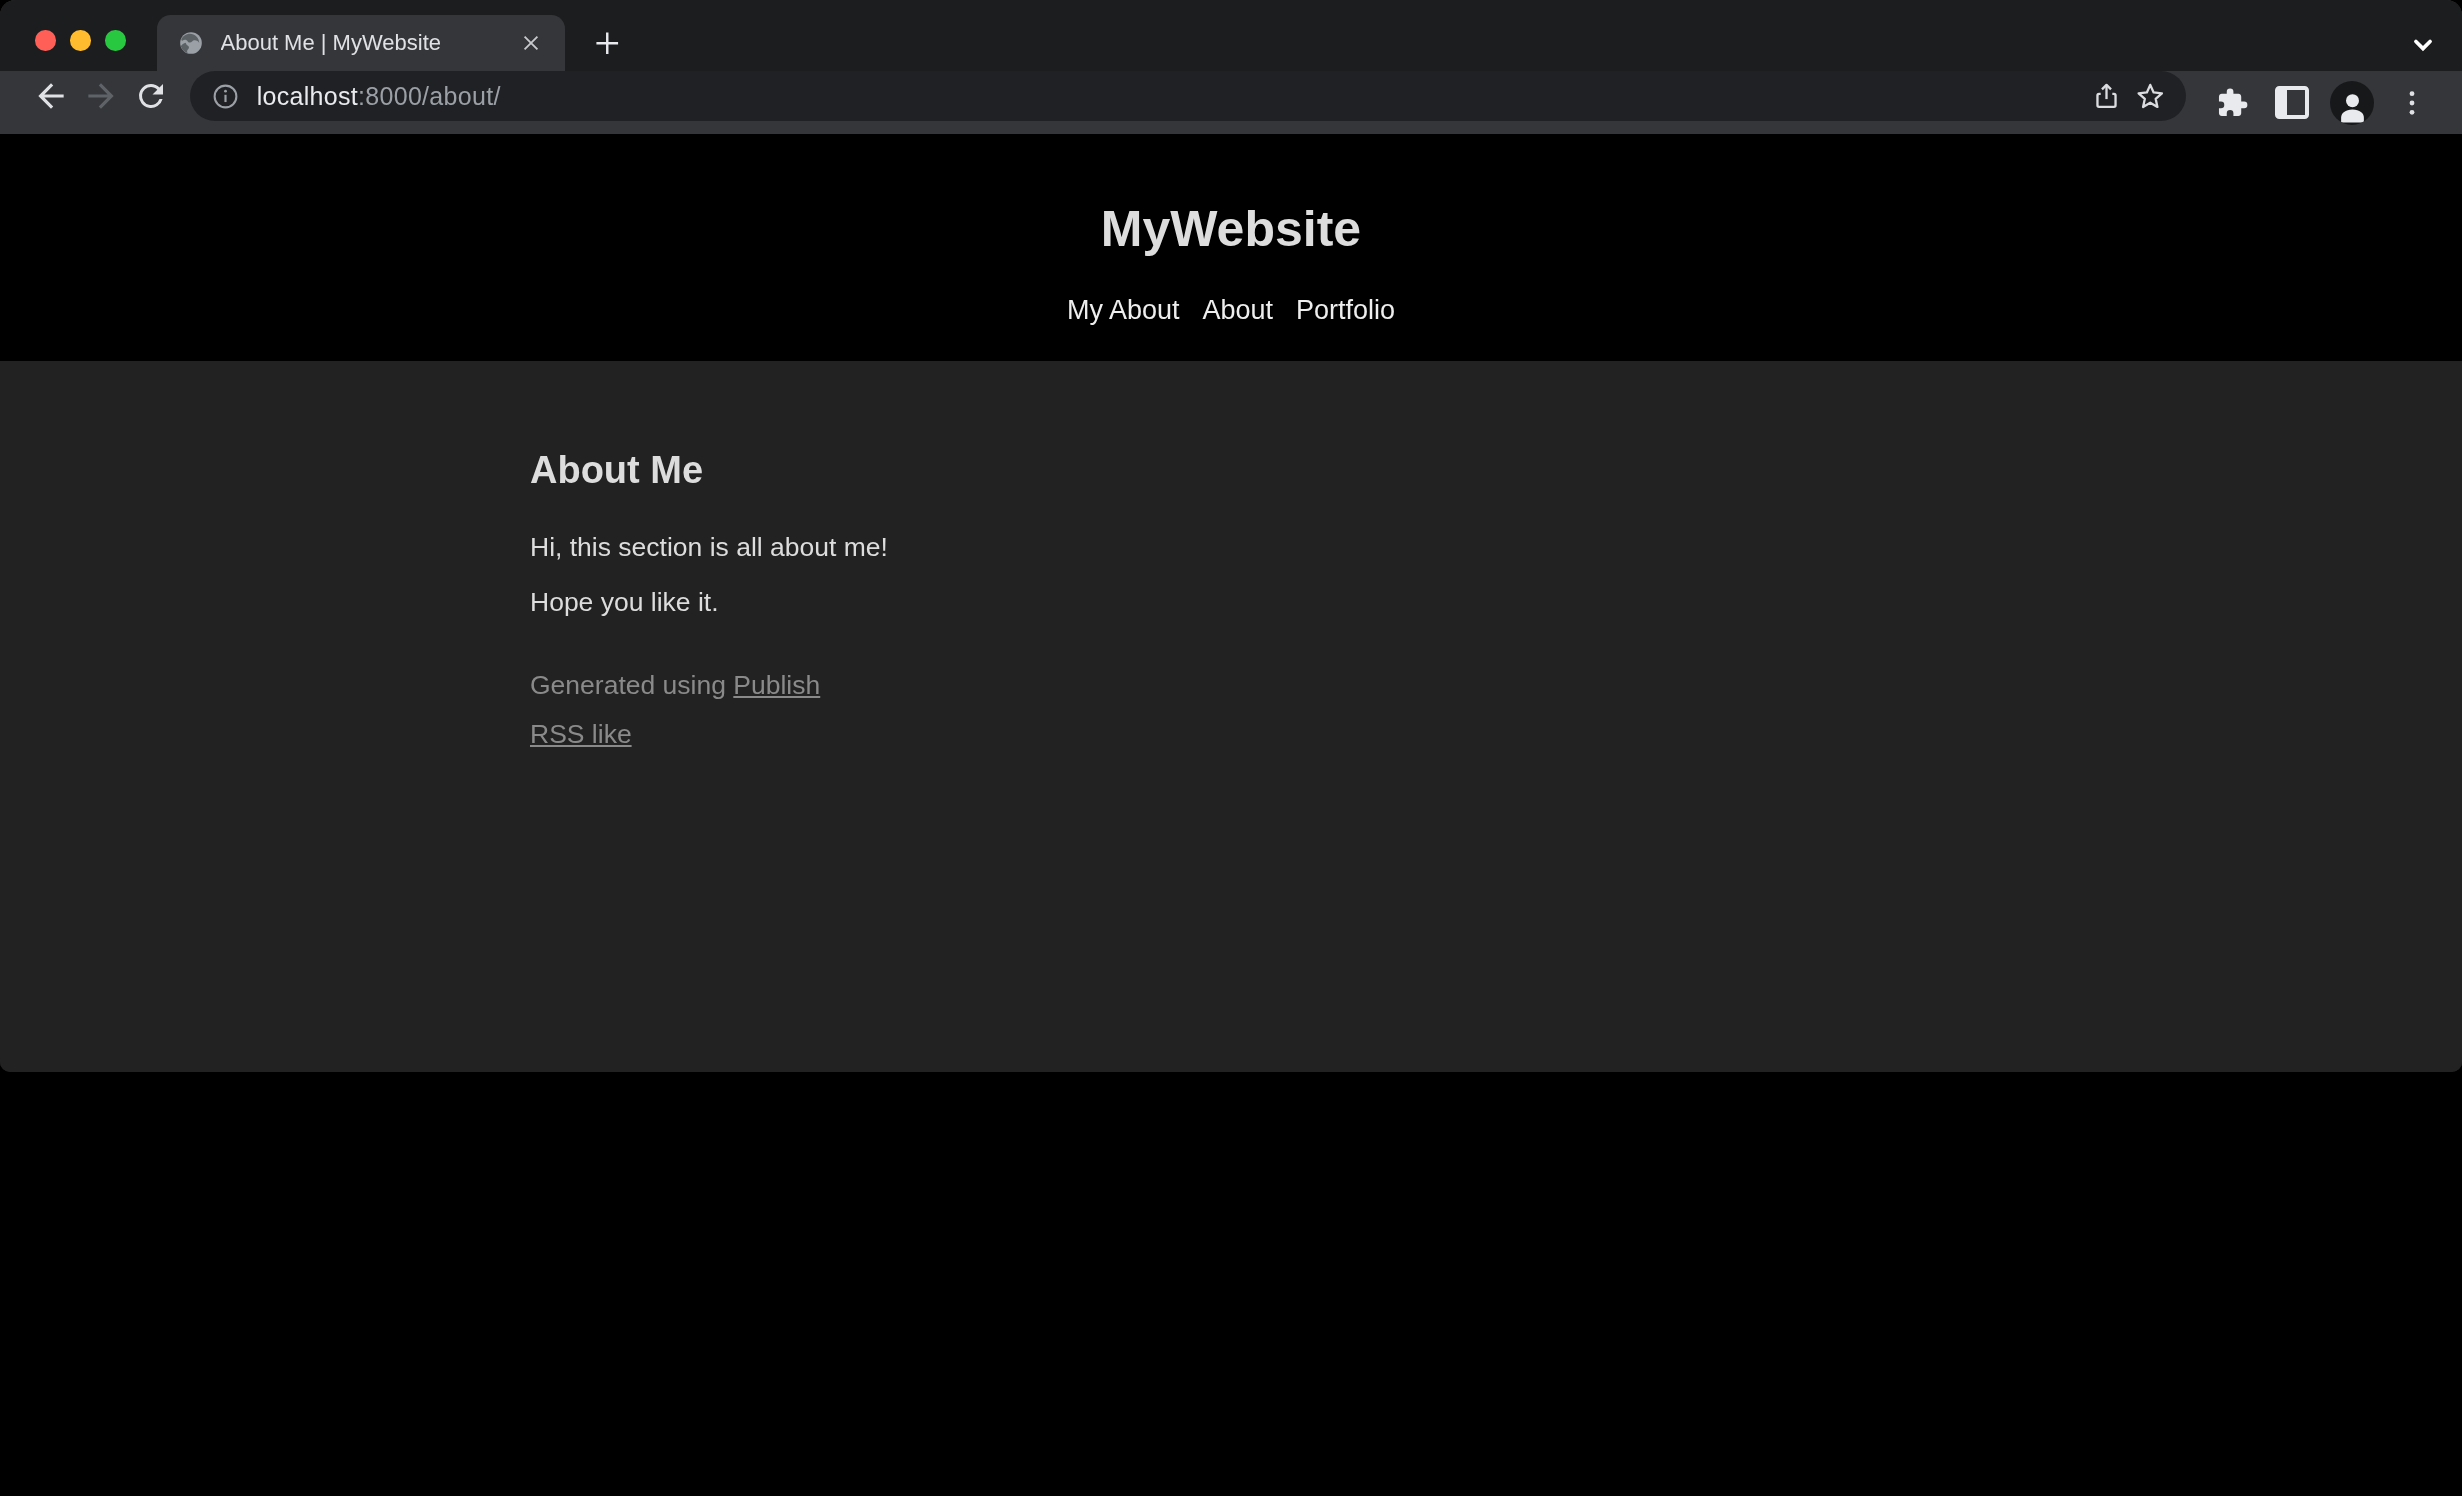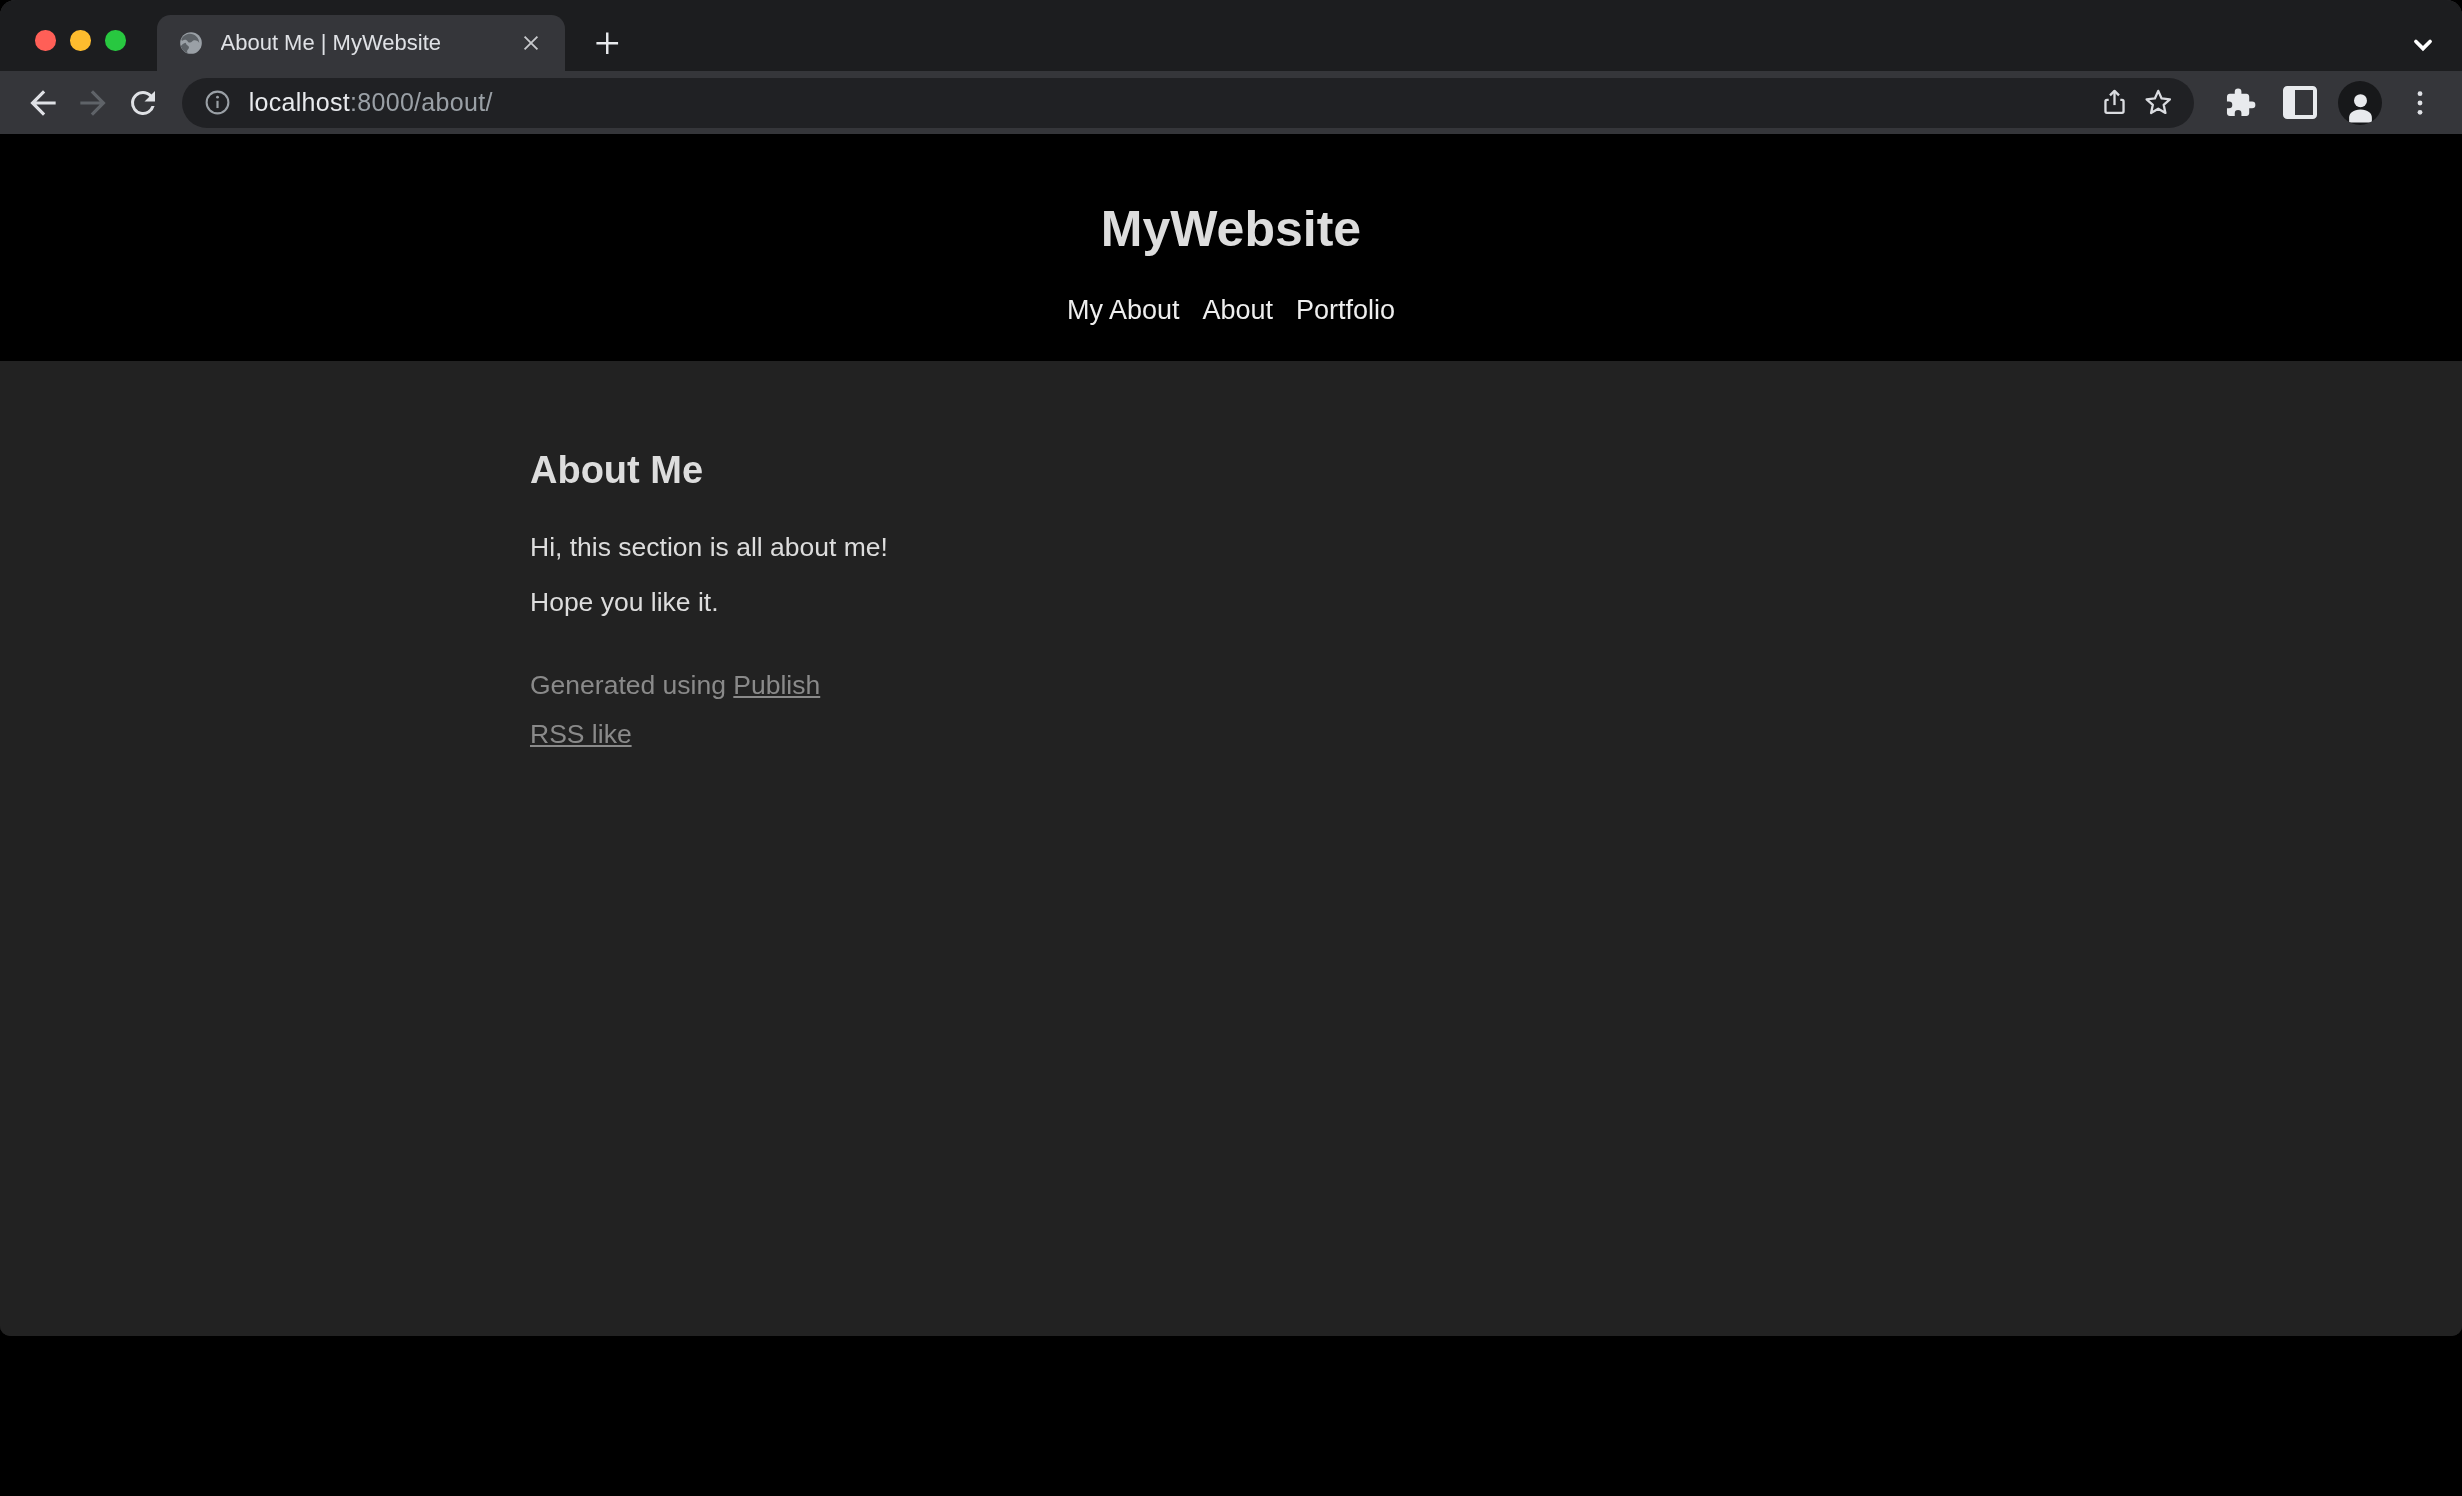--- a/index.html
+++ b/index.html
@@ -3,21 +3,21 @@
 <meta charset="utf-8">
 <style>
   * { margin: 0; padding: 0; box-sizing: border-box; }
   html, body { background: #000; }
   body {
     width: 2462px; height: 1496px;
     font-family: "Liberation Sans", sans-serif;
     overflow: hidden;
   }
   .window {
-    width: 2462px; height: 1336px;
+    width: 2462px; height: 1072px;
     border-radius: 15.4px 15.4px 10.3px 10.3px;
     overflow: hidden;
     background: #222222;
     box-shadow: inset 0 0.9px 0 rgba(255,255,255,0.12);
     display: flex; flex-direction: column;
   }
 
   
   .tabstrip {
     height: 71px; background: #1c1d1f;
@@ -58,22 +58,22 @@
   }
   .tabsearch-btn {
     position: absolute; right: 20.5px; top: 26px;
     width: 38px; height: 38px;
     display: flex; align-items: center; justify-content: center;
   }
 
   
   .toolbar {
     height: 63px; background: #35363a;
-    display: flex; align-items: center;
-    padding: 0 18px; flex: none;
+    display: flex; 
+    padding: 0 26px; flex: none;
   }
   .nav-btn {
     width: 50px; height: 50px; border-radius: 50%;
     display: flex; align-items: center; justify-content: center;
     flex: none;
   }
   .omnibox {
     flex: 1; height: 50px; margin-left: 13.7px; margin-right: 22px;
     background: #202124; border-radius: 25px;
     display: flex; align-items: center;

